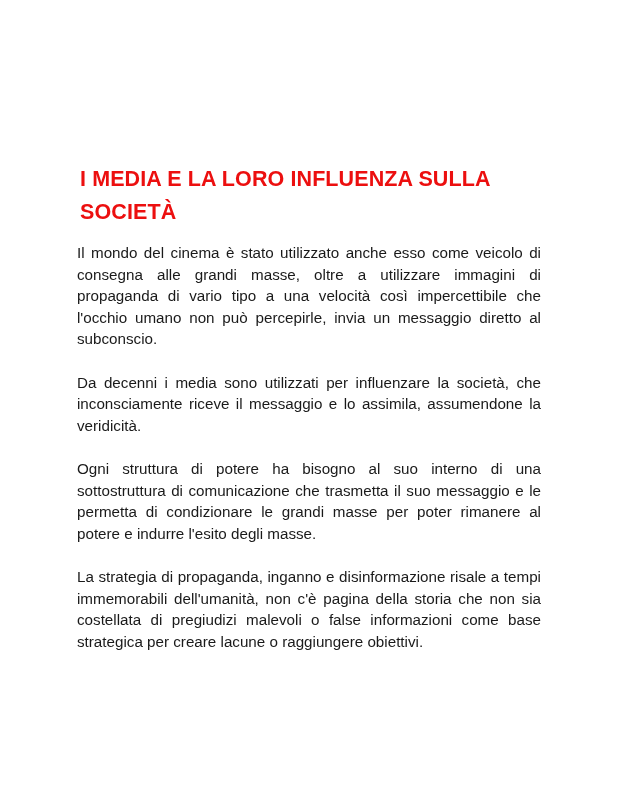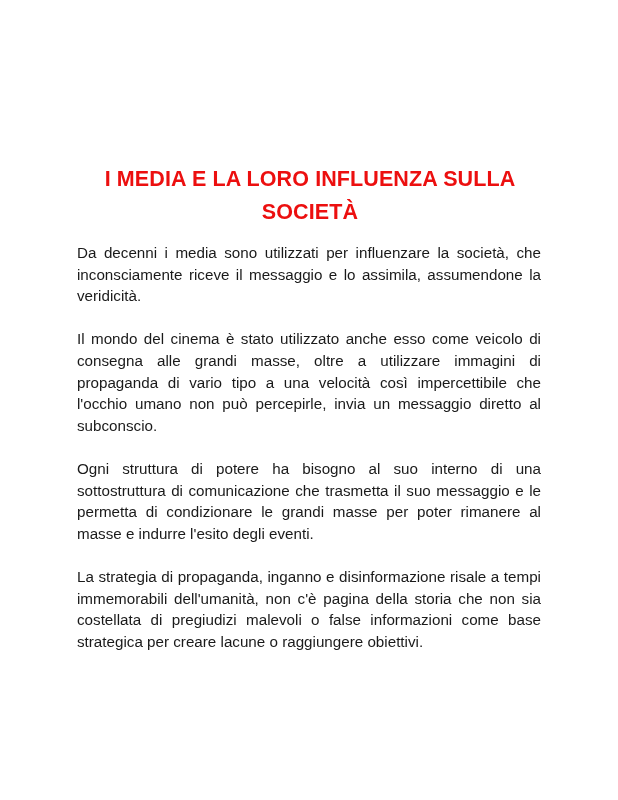--- a/index.html
+++ b/index.html
@@ -1,34 +1,34 @@
 <!DOCTYPE html>
 <html><head>
 <meta charset="utf-8">
 <style>
   html, body { margin: 0; padding: 0; background: #ffffff; }
   body { width: 618px; height: 800px; position: relative; overflow: hidden; }
   .page { position: absolute; left: 0; top: 0; width: 618px; height: 800px; background: #fff; }
   .title {
     position: absolute; left: 80px; top: 163px; width: 460px;
-    text-align: center; color: #ec0f0f;
+    text-align: left; color: #ec0f0f;
     font-family: "Liberation Sans", sans-serif; font-weight: bold;
     font-size: 21.5px; line-height: 33px; letter-spacing: 0.1px;
   }
   .body {
     position: absolute; left: 77px; top: 242px; width: 464px;
     font-family: "Liberation Sans", sans-serif; color: #1a1a1a;
     font-size: 15.2px; line-height: 21.6px;
   }
   .body p { margin: 0 0 21.6px 0; text-align: justify; text-align-last: left; }
 </style>
 </head>
 <body>
 
 <div class="page">
   <div class="title">I MEDIA E LA LORO INFLUENZA SULLA SOCIETÀ</div>
   <div class="body">
+    <p>Il mondo del cinema è stato utilizzato anche esso come veicolo di consegna alle grandi masse, oltre a utilizzare immagini di propaganda di vario tipo a una velocità così impercettibile che l'occhio umano non può percepirle, invia un messaggio diretto al subconscio.</p>
     <p>Da decenni i media sono utilizzati per influenzare la società, che inconsciamente riceve il messaggio e lo assimila, assumendone la veridicità.</p>
-    <p>Il mondo del cinema è stato utilizzato anche esso come veicolo di consegna alle grandi masse, oltre a utilizzare immagini di propaganda di vario tipo a una velocità così impercettibile che l'occhio umano non può percepirle, invia un messaggio diretto al subconscio.</p>
-    <p>Ogni struttura di potere ha bisogno al suo interno di una sottostruttura di comunicazione che trasmetta il suo messaggio e le permetta di condizionare le grandi masse per poter rimanere al masse e indurre l'esito degli eventi.</p>
+    <p>Ogni struttura di potere ha bisogno al suo interno di una sottostruttura di comunicazione che trasmetta il suo messaggio e le permetta di condizionare le grandi masse per poter rimanere al potere e indurre l'esito degli masse.</p>
     <p>La strategia di propaganda, inganno e disinformazione risale a tempi immemorabili dell'umanità, non c'è pagina della storia che non sia costellata di pregiudizi malevoli o false informazioni come base strategica per creare lacune o raggiungere obiettivi.</p>
   </div>
 </div>
 
 </body></html>

